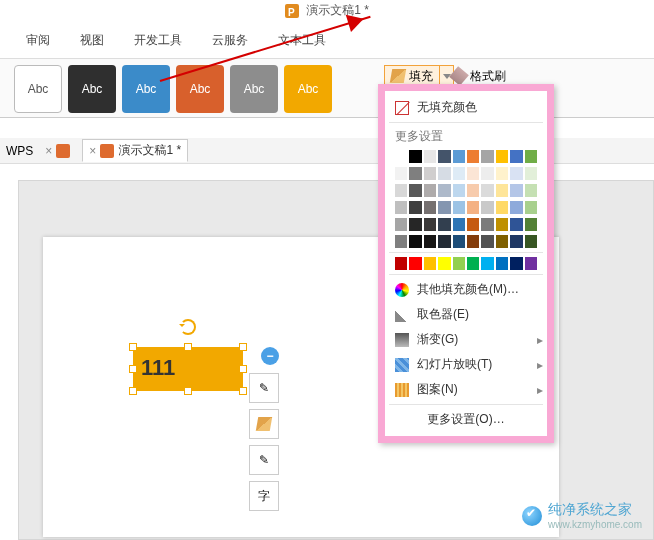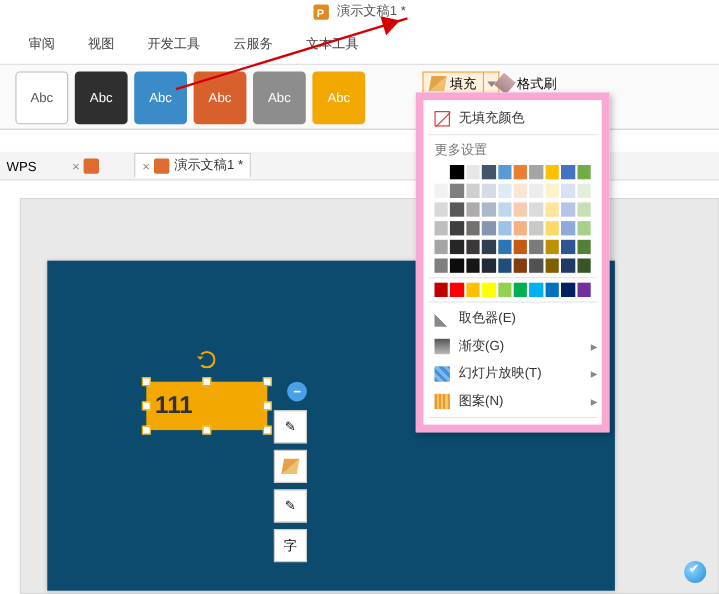--- a/index.html
+++ b/index.html
@@ -31,28 +31,28 @@
 
   .fmt-painter { position:absolute; left:448px; top:6px; height:22px; display:flex; align-items:center; gap:4px; padding:0 4px;}
   .brush-icon { width:14px;height:14px; background:linear-gradient(#caa,#a88); transform:rotate(40deg);}
 
   .right-tools { position:absolute; right:8px; top:6px; }
   .right-tools .item { display:flex; align-items:center; gap:4px; height:22px; padding:0 4px;}
   .combine-icon { width:16px;height:12px; border:1px solid #6a8; background:linear-gradient(90deg,#8c6 0 50%,#9d7 50% 100%);}
   .rotate-icon { width:14px;height:14px; border:2px solid #355a9b; border-left-color:transparent; border-radius:50%; position:relative;}
   .rotate-icon:after{content:"";position:absolute;left:-3px;top:-1px;border:3px solid transparent;border-right-color:#355a9b;}
 
-  .tabstrip { position:absolute; top:138px; left:0; right:0; height:26px; display:flex; align-items:center; background:#f4f4f4; border-bottom:1px solid #ddd; padding-left:6px; gap:26px;}
+  .tabstrip { position:absolute; top:138px; left:0; right:0; height:26px; display:flex; align-items:center; background:#f4f4f4; border-bottom:1px solid #ddd; padding-left:6px; gap:6px;}
   .doc-tab { display:flex; align-items:center; gap:4px; padding:2px 6px; font-size:12px; color:#666;}
   .doc-tab.active { background:#fff; border:1px solid #ccc; border-bottom-color:#fff; color:#333;}
   .doc-tab .ppt-icon { width:14px;height:14px; background:#de6b2f; border-radius:2px; }
   .doc-tab .close { color:#888; }
 
   .canvas-area { position:absolute; top:180px; left:18px; right:0; bottom:0; border:1px solid #d6d6d6; background:#e9e9e9; }
-  .slide { position:absolute; top:56px; left:24px; width:516px; height:300px; background:#0c4a6e; box-shadow:0 0 4px rgba(0,0,0,.2);}
+  .slide { position:absolute; top:56px; left:24px; width:516px; height:300px; background:#ffffff; box-shadow:0 0 4px rgba(0,0,0,.2);}
   .shape-sel { position:absolute; left:90px; top:110px; width:110px; height:44px; background:#f2a800; border:0; }
   .shape-sel .txt { position:absolute; left:8px; top:8px; font-size:22px; font-weight:bold; color:#333;}
   .sel-handle { position:absolute; width:8px;height:8px;background:#fff;border:1px solid #f2a800;}
   .h-tl{left:-4px;top:-4px}.h-tr{right:-4px;top:-4px}.h-bl{left:-4px;bottom:-4px}.h-br{right:-4px;bottom:-4px}
   .h-tm{left:50%;top:-4px;margin-left:-4px}.h-bm{left:50%;bottom:-4px;margin-left:-4px}
   .h-ml{left:-4px;top:50%;margin-top:-4px}.h-mr{right:-4px;top:50%;margin-top:-4px}
   .rot-handle{position:absolute;left:50%;top:-28px;margin-left:-8px;width:16px;height:16px;border:2px solid #f2a800;border-radius:50%;border-left-color:transparent;}
   .rot-handle:after{content:"";position:absolute;left:-3px;top:3px;border:3px solid transparent;border-top-color:#f2a800;}
 
   .minus-badge{position:absolute;left:218px;top:110px;width:18px;height:18px;border-radius:50%;background:#4aa0e6;color:#fff;display:flex;align-items:center;justify-content:center;font-weight:bold;}
@@ -263,36 +263,47 @@
       <div class="swatch" style="background: rgb(255, 255, 0);"></div>
       <div class="swatch" style="background: rgb(146, 208, 80);"></div>
       <div class="swatch" style="background: rgb(0, 176, 80);"></div>
       <div class="swatch" style="background: rgb(0, 176, 240);"></div>
       <div class="swatch" style="background: rgb(0, 112, 192);"></div>
       <div class="swatch" style="background: rgb(0, 32, 96);"></div>
       <div class="swatch" style="background: rgb(112, 48, 160);"></div>
     </div>
   <div class="dd-sep"></div>
   <div class="dd-item">
+    <span class="rainbow-icon"></span>
+    <span>其他填充颜色(M)…</span>
+  </div>
+  <div class="dd-item">
     <span class="eyedrop-icon"></span>
     <span>取色器(E)</span>
   </div>
   <div class="dd-item" style="position:relative">
     <span class="gradient-icon"></span>
     <span>渐变(G)</span>
     <span class="arrow-label">▸</span>
   </div>
   <div class="dd-item" style="position:relative">
     <span class="texture-icon"></span>
     <span>幻灯片放映(T)</span>
     <span class="arrow-label">▸</span>
   </div>
   <div class="dd-item" style="position:relative">
     <span class="pattern-icon"></span>
     <span>图案(N)</span>
     <span class="arrow-label">▸</span>
   </div>
   <div class="dd-sep"></div>
+  <div class="dd-item" style="justify-content:center">
+    <span>更多设置(O)…</span>
+  </div>
 </div>
 
 <div class="watermark">
   <span class="wm-icon"></span>
+  <span>
+    <div>纯净系统之家</div>
+    <div class="url">www.kzmyhome.com</div>
+  </span>
 </div>
 
 </body></html>

